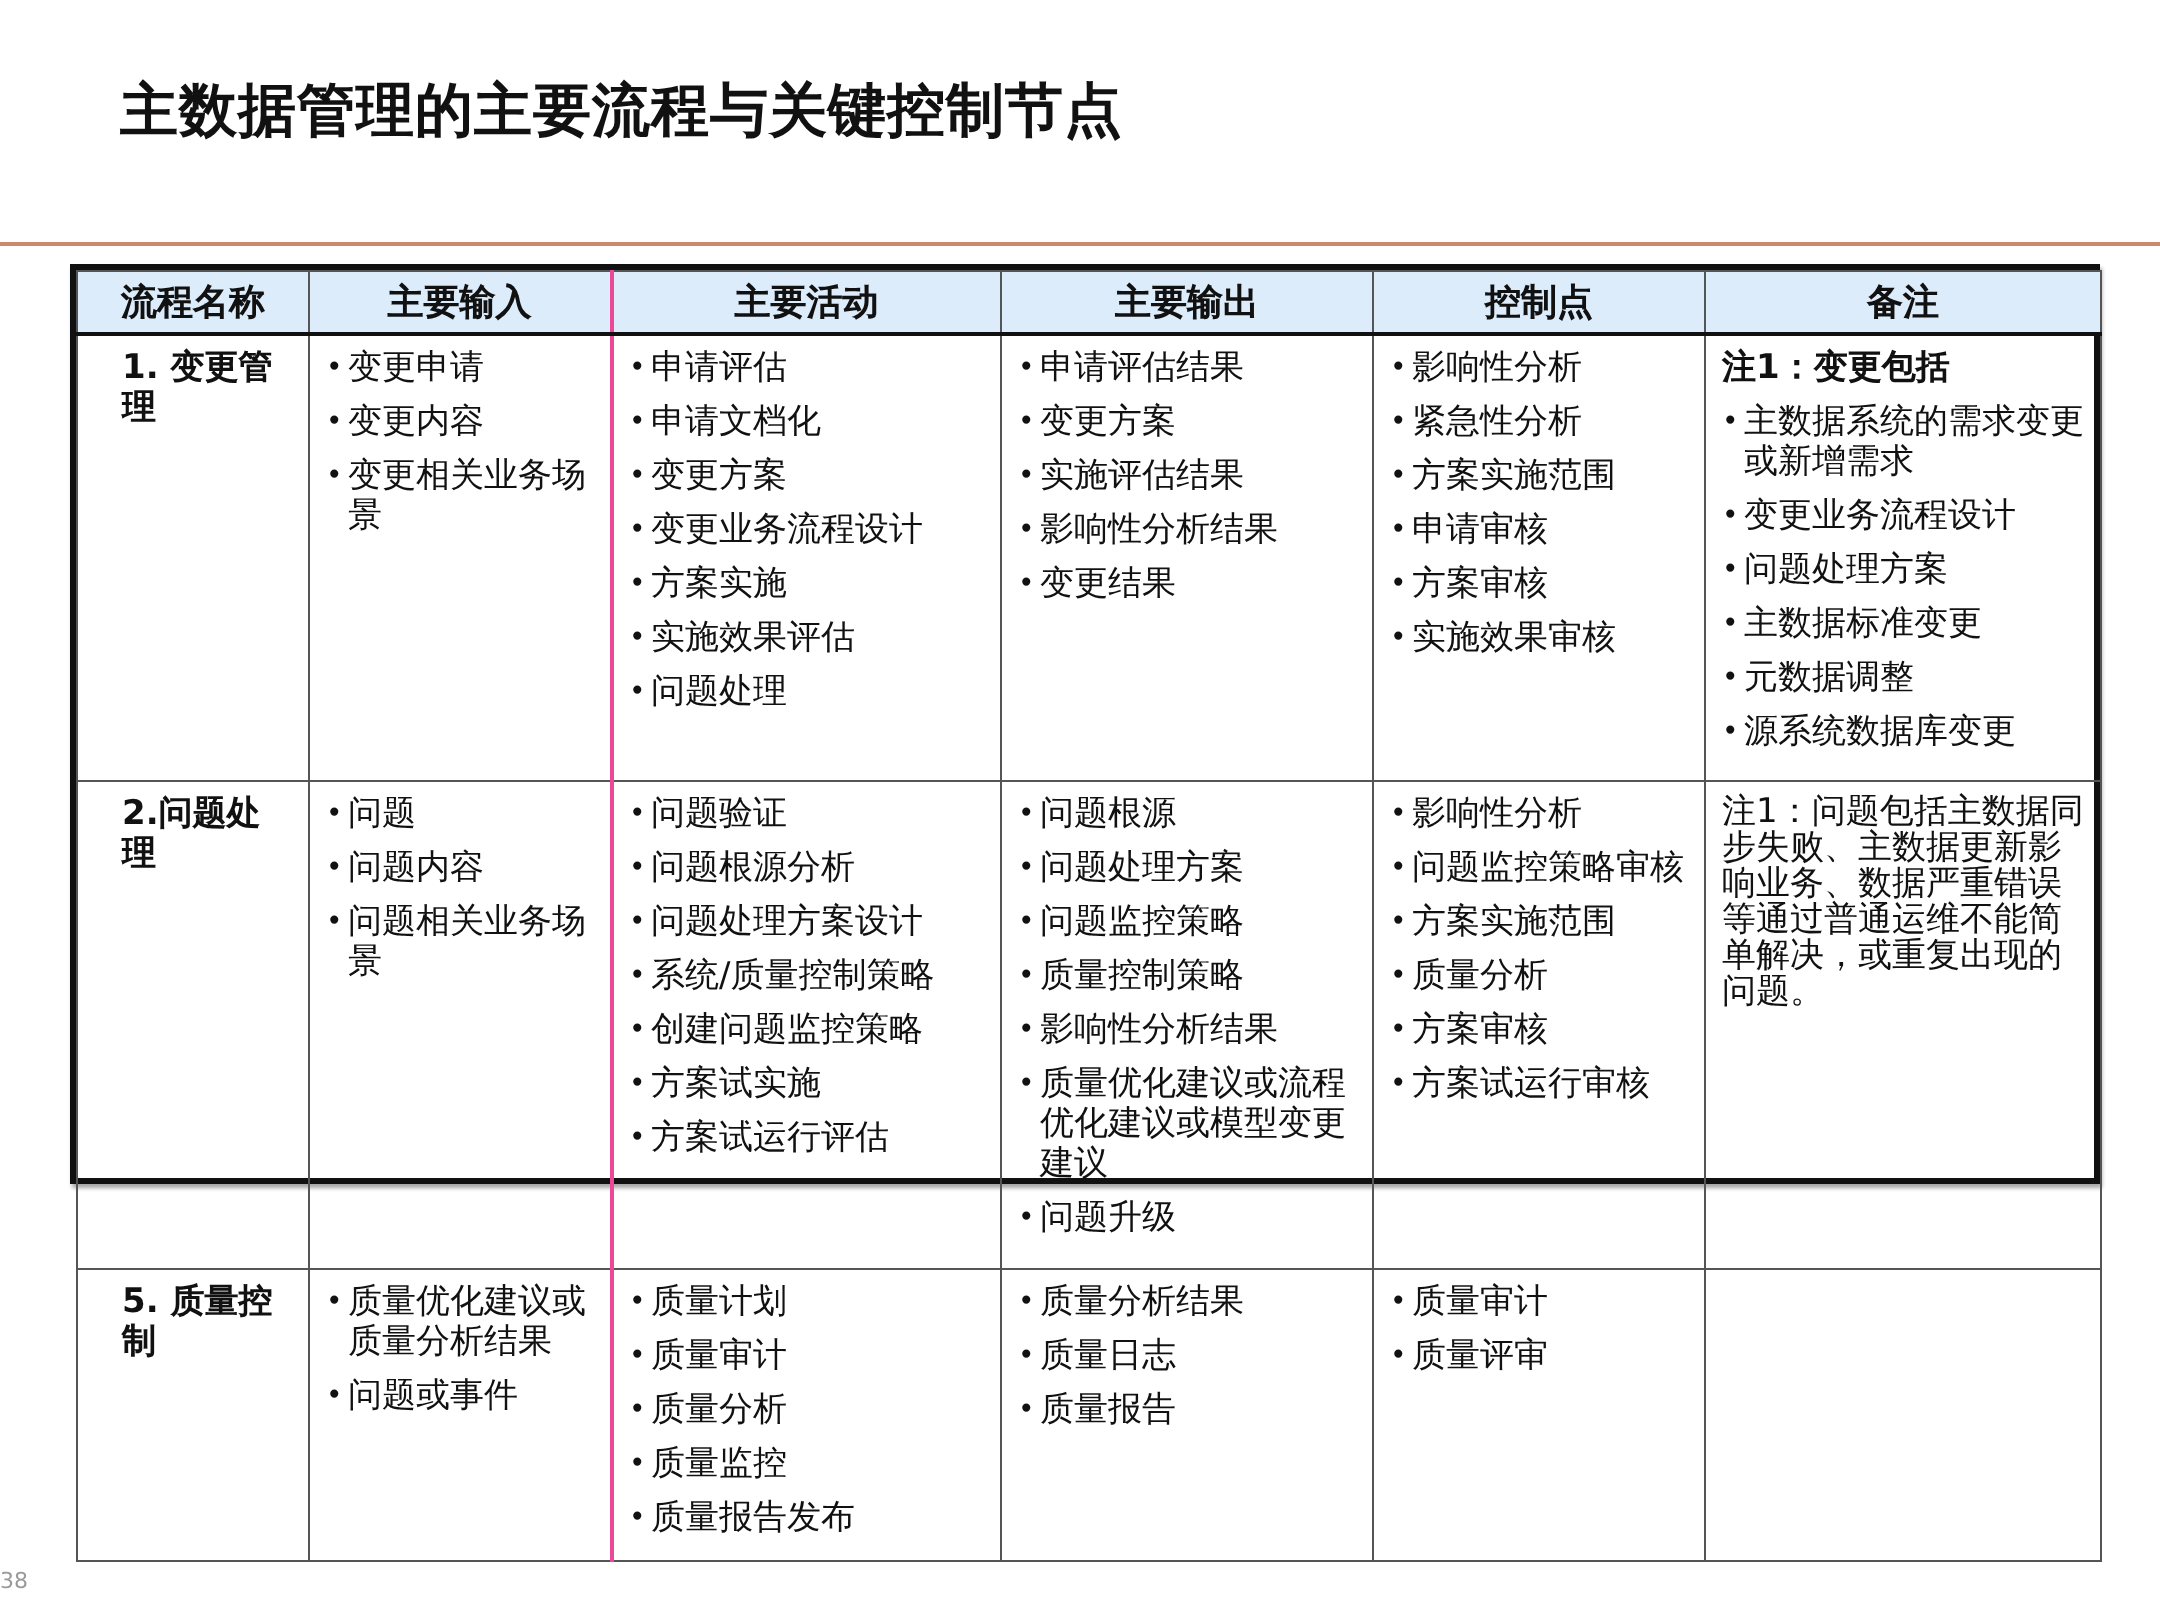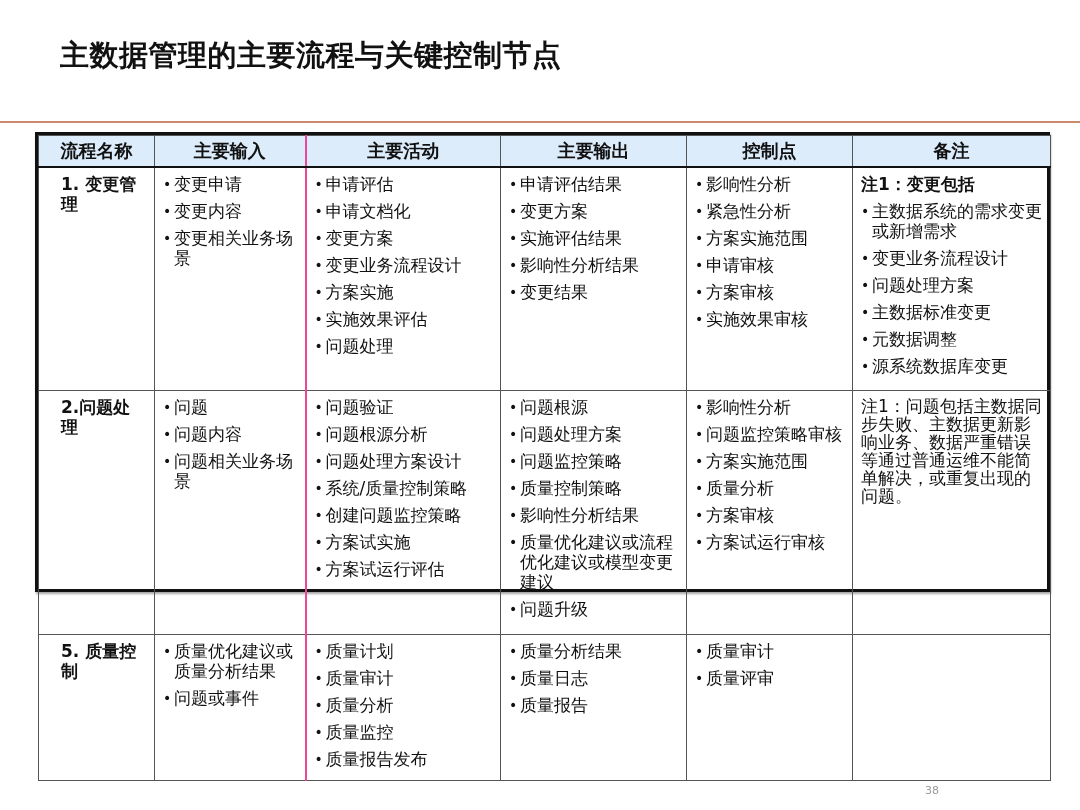--- a/index.html
+++ b/index.html
@@ -98,21 +98,21 @@
       font-weight: bold;
     }
     .note-para {
       line-height: 18px;
     }
     .page-number {
       position: absolute;
       left: 0;
       width: 939px;
       top: 784px;
-      text-align: right;
+      text-align: left;
       font-size: 11px;
       color: #9a9a9a;
     }
   </style>
 </head>
 <body>
 
 <div class="page-title">主数据管理的主要流程与关键控制节点</div>
 <div class="title-rule"></div>
 

